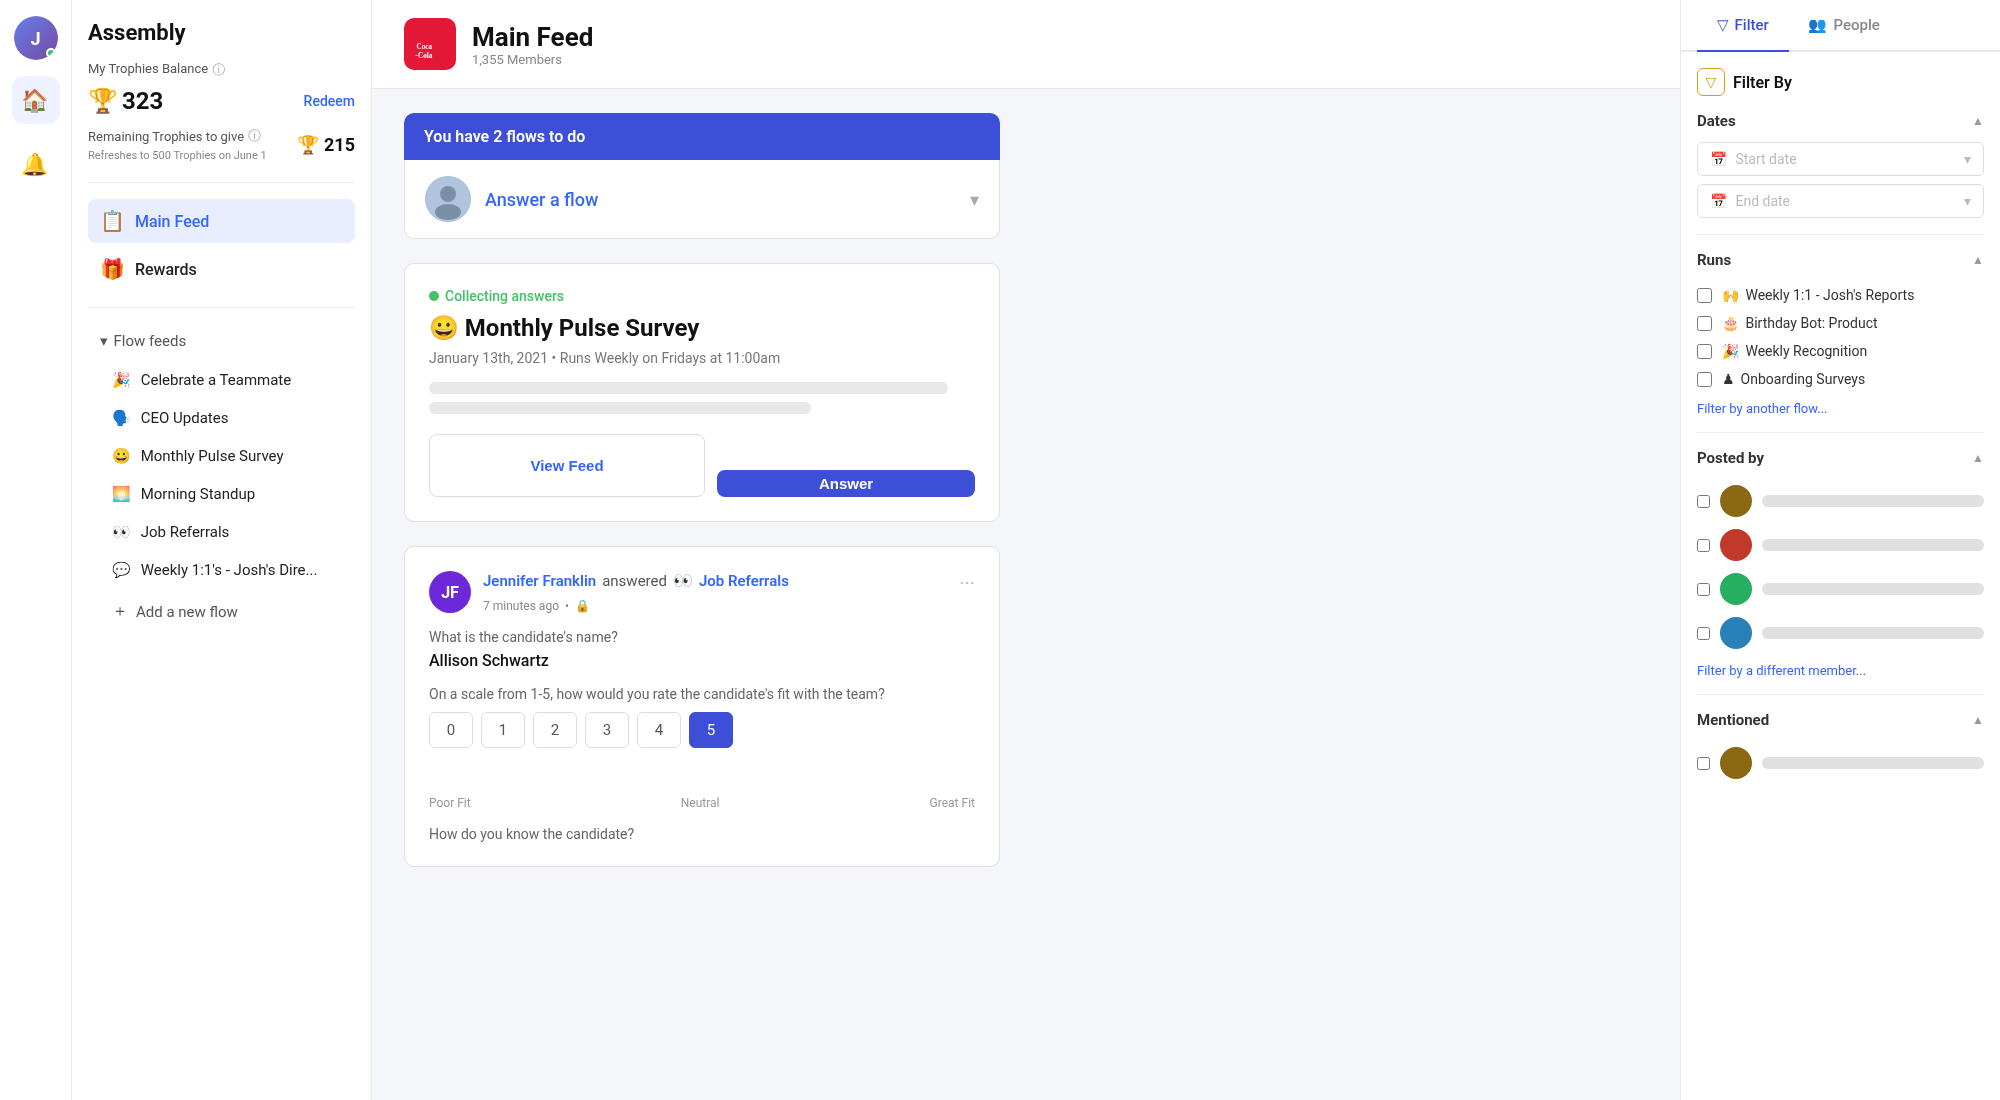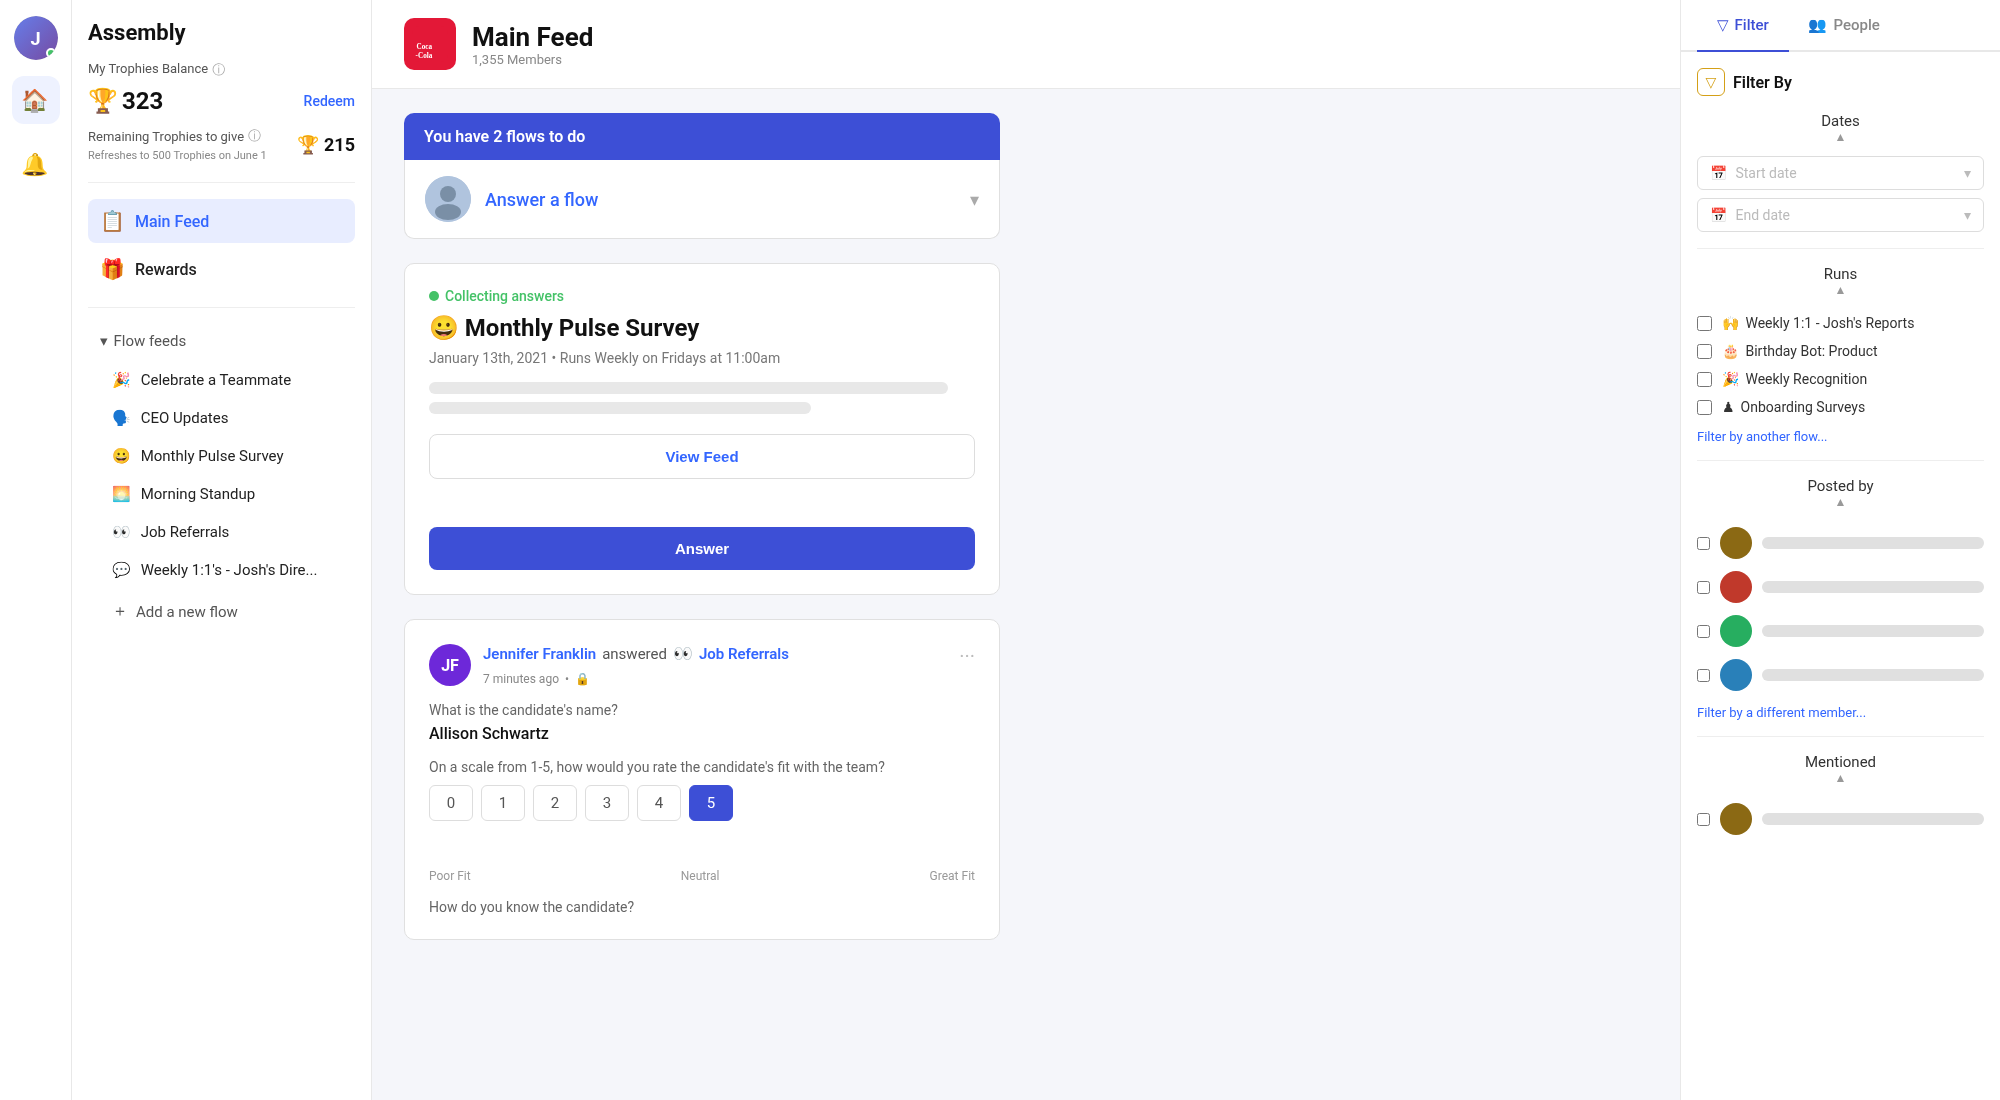--- a/index.html
+++ b/index.html
@@ -104,28 +104,28 @@
     }
     .collecting-row { display: flex; align-items: center; gap: 6px; margin-bottom: 10px; }
     .green-dot { width: 10px; height: 10px; background: #44c267; border-radius: 50%; }
     .collecting-text { color: #44c267; font-size: 14px; font-weight: 500; }
     .survey-title { font-size: 24px; font-weight: 700; color: #111; margin-bottom: 8px; }
     .survey-date { font-size: 14px; color: #777; margin-bottom: 16px; }
     .placeholder-lines { margin-bottom: 20px; }
     .placeholder-line {
       height: 12px; background: #e8e8e8; border-radius: 6px; margin-bottom: 8px;
     }
-    .survey-actions { display: flex; gap: 12px; flex-direction: column; }
+    .survey-actions { display: flex; gap: 12px; }
     .btn-view-feed {
       flex: 1; padding: 13px; border: 1px solid #ddd; border-radius: 8px;
       background: #fff; color: #3366ff; font-size: 15px; font-weight: 600; cursor: pointer;
       text-align: center;
     }
     .btn-answer {
-      flex: 1; padding: 13px; border: none; border-radius: 8px;
+      flex: 1; padding: 5px; border: none; border-radius: 8px;
       background: #3d4fd6; color: #fff; font-size: 15px; font-weight: 600; cursor: pointer;
       text-align: center;
       margin-top: 36px;
     }
 
     
     .post-card {
       background: #fff; border: 1px solid #e0e0e0; border-radius: 10px; padding: 24px;
     }
     .post-header { display: flex; align-items: flex-start; justify-content: space-between; margin-bottom: 16px; }
@@ -171,21 +171,21 @@
     }
     .filter-by-icon {
       width: 28px; height: 28px; border-radius: 6px; border: 1px solid #d4a017;
       display: flex; align-items: center; justify-content: center; color: #d4a017; font-size: 14px;
     }
     .filter-by-label { font-size: 16px; font-weight: 600; color: #111; }
 
     .filter-group { margin-bottom: 16px; }
     .filter-group-header {
       display: flex; align-items: center; justify-content: space-between;
-      font-size: 15px; font-weight: 400; color: #333; margin-bottom: 12px; cursor: pointer; flex-direction: column;
+      font-size: 15px; font-weight: 700; color: #333; margin-bottom: 12px; cursor: pointer;
     }
     .filter-group-header .chevron { color: #999; font-size: 12px; }
 
     .date-input-row {
       display: flex; align-items: center; gap: 8px; border: 1px solid #ddd; border-radius: 6px;
       padding: 8px 12px; margin-bottom: 8px; cursor: pointer; color: #999; font-size: 14px;
     }
     .date-input-row .cal-icon { font-size: 14px; color: #bbb; }
     .date-input-row .chevron { margin-left: auto; }
 

